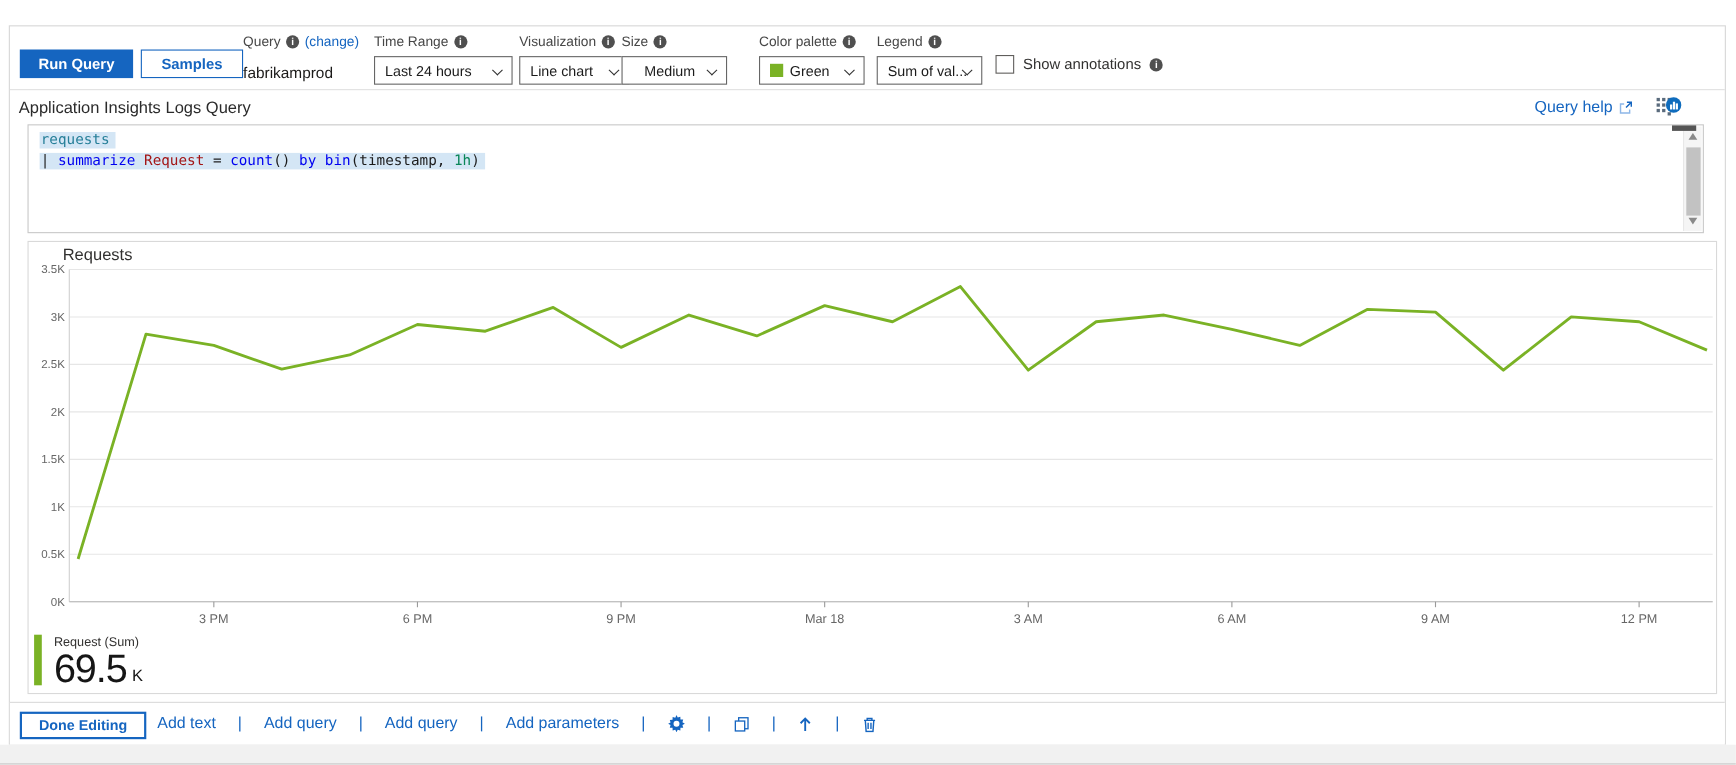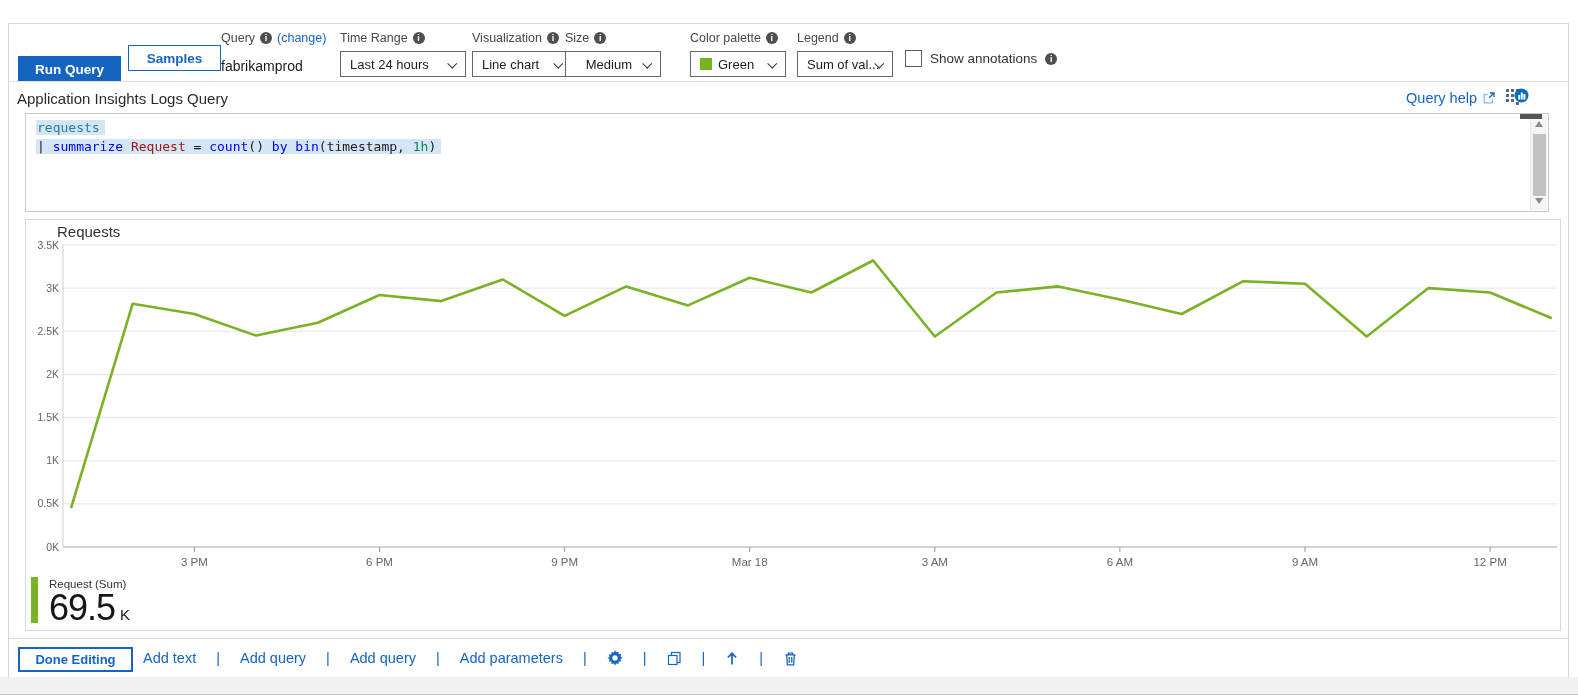--- a/index.html
+++ b/index.html
@@ -1,21 +1,21 @@
 <!DOCTYPE html>
 <html><head>
 <meta charset="utf-8">
 <style>
   * { margin:0; padding:0; box-sizing:border-box; }
   html,body { width:1578px; height:695px; background:#fff; font-family:"Liberation Sans", sans-serif; overflow:hidden; }
   .card { position:absolute; left:8px; top:23px; width:1561px; height:654px; background:#fff; border:1px solid #d6d6d6; }
   .bottom-strip { position:absolute; left:0; top:677px; width:1578px; height:18px; background:#f1f1f1; border-bottom:1px solid #c4c4c4; }
 
   
-  .btn-primary { position:absolute; left:9px; top:32px; width:103px; height:26px; background:#1565c0; color:#fff;
+  .btn-primary { position:absolute; left:9px; top:21px; width:103px; height:26px; background:#1565c0; color:#fff;
     font-size:13.5px; font-weight:bold; border:none; display:flex; align-items:center; justify-content:center; cursor:pointer; }
   .btn-secondary { position:absolute; left:119px; top:21px; width:93px; height:26px; background:#fff; color:#1565c0;
     font-size:13.5px; font-weight:bold; border:1px solid #1565c0; display:flex; align-items:center; justify-content:center; cursor:pointer; }
   .query-group { position:absolute; left:212px; top:6px; }
   .field-label { display:flex; align-items:center; gap:5px; font-size:12.5px; color:#474747; height:15px; white-space:nowrap; }
   .info { width:12px; height:12px; border-radius:50%; background:#4f4f4f; color:#fff; font-size:9px; font-weight:bold;
     display:inline-flex; align-items:center; justify-content:center; flex:0 0 auto; }
   .link { color:#1565c0; cursor:pointer; text-decoration:none; }
   .query-value { margin-top:13px; font-size:14px; color:#1b1a19; }
   .field { position:absolute; top:6px; }
@@ -23,21 +23,21 @@
     padding:0 28px 0 9px; font-size:13px; color:#1b1b1b; position:relative; cursor:pointer; white-space:nowrap; }
   .chev { position:absolute; right:10px; top:9px; width:7px; height:7px; border-right:1.5px solid #333; border-bottom:1.5px solid #333; transform:rotate(45deg) translateY(-1px); }
   .swatch { width:12px; height:12px; margin-right:6px; flex:0 0 auto; }
   .check-group { position:absolute; left:896px; top:26px; display:flex; align-items:center; gap:8px; }
   .checkbox { width:17px; height:17px; border:1px solid #605e5c; background:#fff; cursor:pointer; }
   .check-label { font-size:13.5px; color:#323130; }
 
   
   .section-header { position:absolute; left:0; top:57px; width:100%; height:32px; border-top:1px solid #e0e0e0; }
   .section-title { position:absolute; left:8px; top:8px; font-size:15px; color:#2b2b2b; }
-  .header-right { position:absolute; right:39px; top:6px; display:flex; align-items:center; gap:9px;margin-left:36px; }
+  .header-right { position:absolute; right:39px; top:6px; display:flex; align-items:center; gap:20px;margin-left:36px; }
   .help-link { font-size:14.5px; color:#1565c0; display:flex; align-items:center; gap:5px; cursor:pointer; }
 
   
   .editor { position:absolute; left:16px; top:89px; width:1524px; height:99px; border:1px solid #c8c8c8; background:#fff; }
   .code-lines { position:absolute; left:10px; top:4px; right:24px; font-family:"DejaVu Sans Mono", monospace; }
   .code-line { height:19px; line-height:19px; font-size:13px; white-space:pre; }
   .hl { background:#d4e6f5; padding:0 5px 0 1px; }
   .t-tbl{color:#267f99} .t-kw{color:#0000f0} .t-col{color:#a31515} .t-num{color:#098658} .t-pl{color:#1b1b1b}
   .scrollbar { position:absolute; right:1px; top:1px; bottom:1px; width:17px; background:#f5f5f5; border-left:1px solid #e8e8e8; }
   .sb-up { position:absolute; top:6px; left:4px; width:0; height:0; border-left:4.5px solid transparent; border-right:4.5px solid transparent; border-bottom:6px solid #8a8a8a; }

